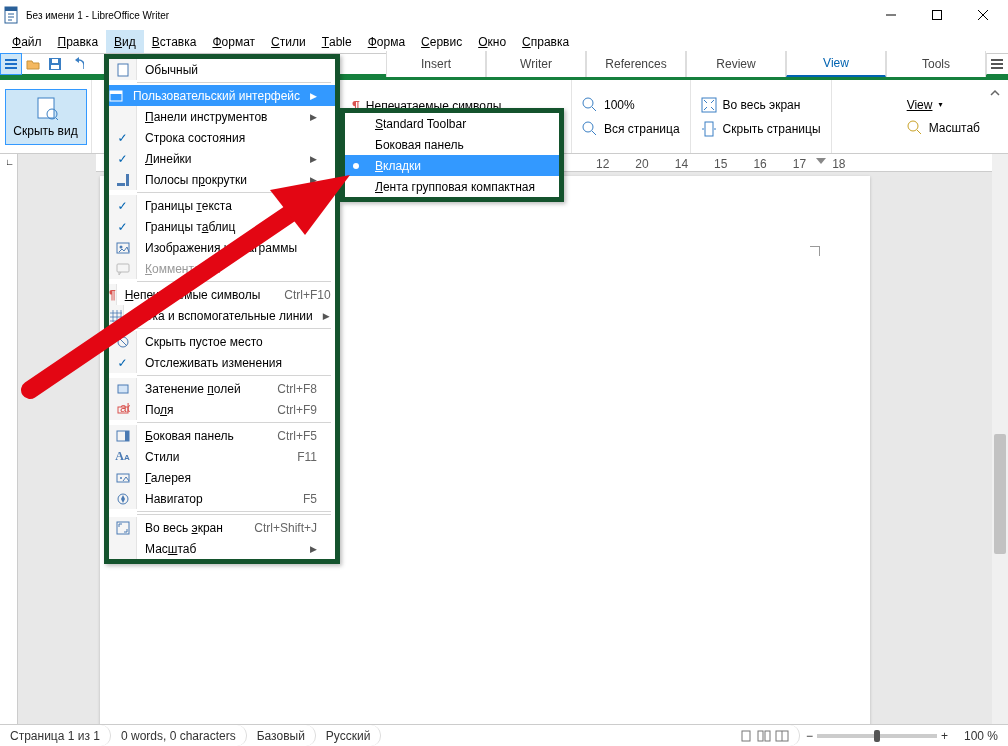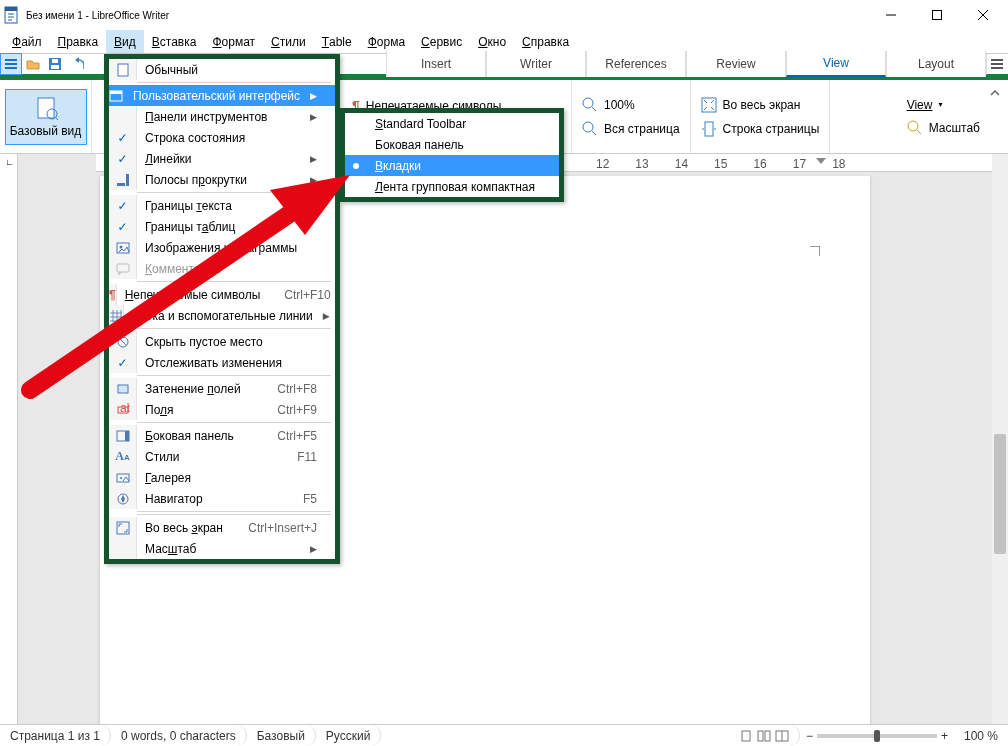--- a/index.html
+++ b/index.html
@@ -125,38 +125,38 @@
     </div>
   <div style="width:6px;"></div>
   <div style="width:1px;background:#ddd;margin:3px 0;"></div>
   <div style="flex:1"></div>
   <div class="tabbar" id="ribbon-tabs">
       <div class="rtab">Insert</div>
       <div class="rtab">Writer</div>
       <div class="rtab">References</div>
       <div class="rtab">Review</div>
       <div class="rtab active">View</div>
-      <div class="rtab">Layout</div>
+      <div class="rtab">Tools</div>
     </div>
   <div class="qbtn" style="border-left:1px solid #ddd">
       <svg width="14" height="14">
         <path d="M1 3h12M1 7h12M1 11h12" stroke="#555" stroke-width="2"></path>
       </svg>
     </div>
 </div>
 
 <div class="toolbar">
   <div class="tgroup" style="width:92px;align-items:center;">
     <div class="bigbtn">
       <svg width="24" height="24">
           <rect x="4" y="2" width="16" height="20" fill="#fff" stroke="#3a7fc4"></rect>
           <circle cx="18" cy="18" r="5" fill="none" stroke="#3a7fc4"></circle>
           <path d="M22 22l3 3" stroke="#3a7fc4"></path>
         </svg>
-      <span>Базовый вид</span>
+      <span>Скрыть вид</span>
     </div>
   </div>
   <div style="flex:0 0 250px"></div>
   <div class="tgroup" style="flex:0 0 230px;">
     <div class="tbtn">
       <span style="color:#d9534f;font-weight:bold;font-size:14px;">¶</span>
       <span>Непечатаемые символы</span>
     </div>
     <div class="tbtn" style="visibility:hidden;">
         <span>x</span>
@@ -189,21 +189,21 @@
           <rect x="1" y="1" width="14" height="14" fill="none" stroke="#3a7fc4"></rect>
           <path d="M3 3l3 3M13 3l-3 3M3 13l3-3M13 13l-3-3" stroke="#3a7fc4"></path>
         </svg>
       <span>Во весь экран</span>
     </div>
     <div class="tbtn">
       <svg width="16" height="16">
           <rect x="4" y="1" width="8" height="14" fill="none" stroke="#3a7fc4"></rect>
           <path d="M1 8h2M13 8h2" stroke="#3a7fc4"></path>
         </svg>
-      <span>Строка страницы</span>
+      <span>Скрыть страницы</span>
     </div>
   </div>
   <div class="tgroup" style="border-right:none;margin-left:auto;padding-right:24px;">
     <div class="tbtn">
       <span style="text-decoration:underline;">View</span>
       <span style="font-size:8px;">▾</span>
     </div>
     <div class="tbtn">
       <svg width="16" height="16">
           <circle cx="6" cy="6" r="5" fill="none" stroke="#c9a227"></circle>
@@ -219,21 +219,21 @@
     </div>
 </div>
 
 <div class="document-area">
   <div style="position:absolute;left:0;top:0;bottom:0;width:18px;background:#fff;border-right:1px solid #ccc;">
     <span style="position:absolute;top:3px;left:5px;font-size:9px;">∟</span>
   </div>
   <div class="ruler" id="ruler">
       <div style="position:absolute;left:500px;top:3px;display:flex;gap:26px;">
         <span>12</span>
-        <span>13</span>
+        <span>20</span>
         <span>14</span>
         <span>15</span>
         <span>16</span>
         <span>17</span>
         <span>18</span>
       </div>
       <svg style="position:absolute;left:720px;top:4px;" width="10" height="10">
         <polygon points="0,0 10,0 5,6" fill="#888"></polygon>
       </svg>
     </div>
@@ -449,21 +449,21 @@
     <div class="divider"></div>
     <div class="divider"></div>
     <div class="row">
       <div class="iconcell">
         <svg width="14" height="14">
           <rect x="1" y="1" width="12" height="12" fill="none" stroke="#4a7ab3"></rect>
           <path d="M3 3h3M3 3v3M11 11h-3M11 11v-3" stroke="#4a7ab3"></path>
         </svg>
       </div>
       <div class="label">Во весь <u>э</u>кран</div>
-      <div class="shortcut">Ctrl+Insert+J</div>
+      <div class="shortcut">Ctrl+Shift+J</div>
     </div>
     <div class="row">
       <div class="iconcell"></div>
       <div class="label">Мас<u>ш</u>таб</div>
       <div class="arrow">▶</div>
     </div>
   </div>
 
 <div class="dropdown sub2" id="dd-sub">
     <div class="row">

